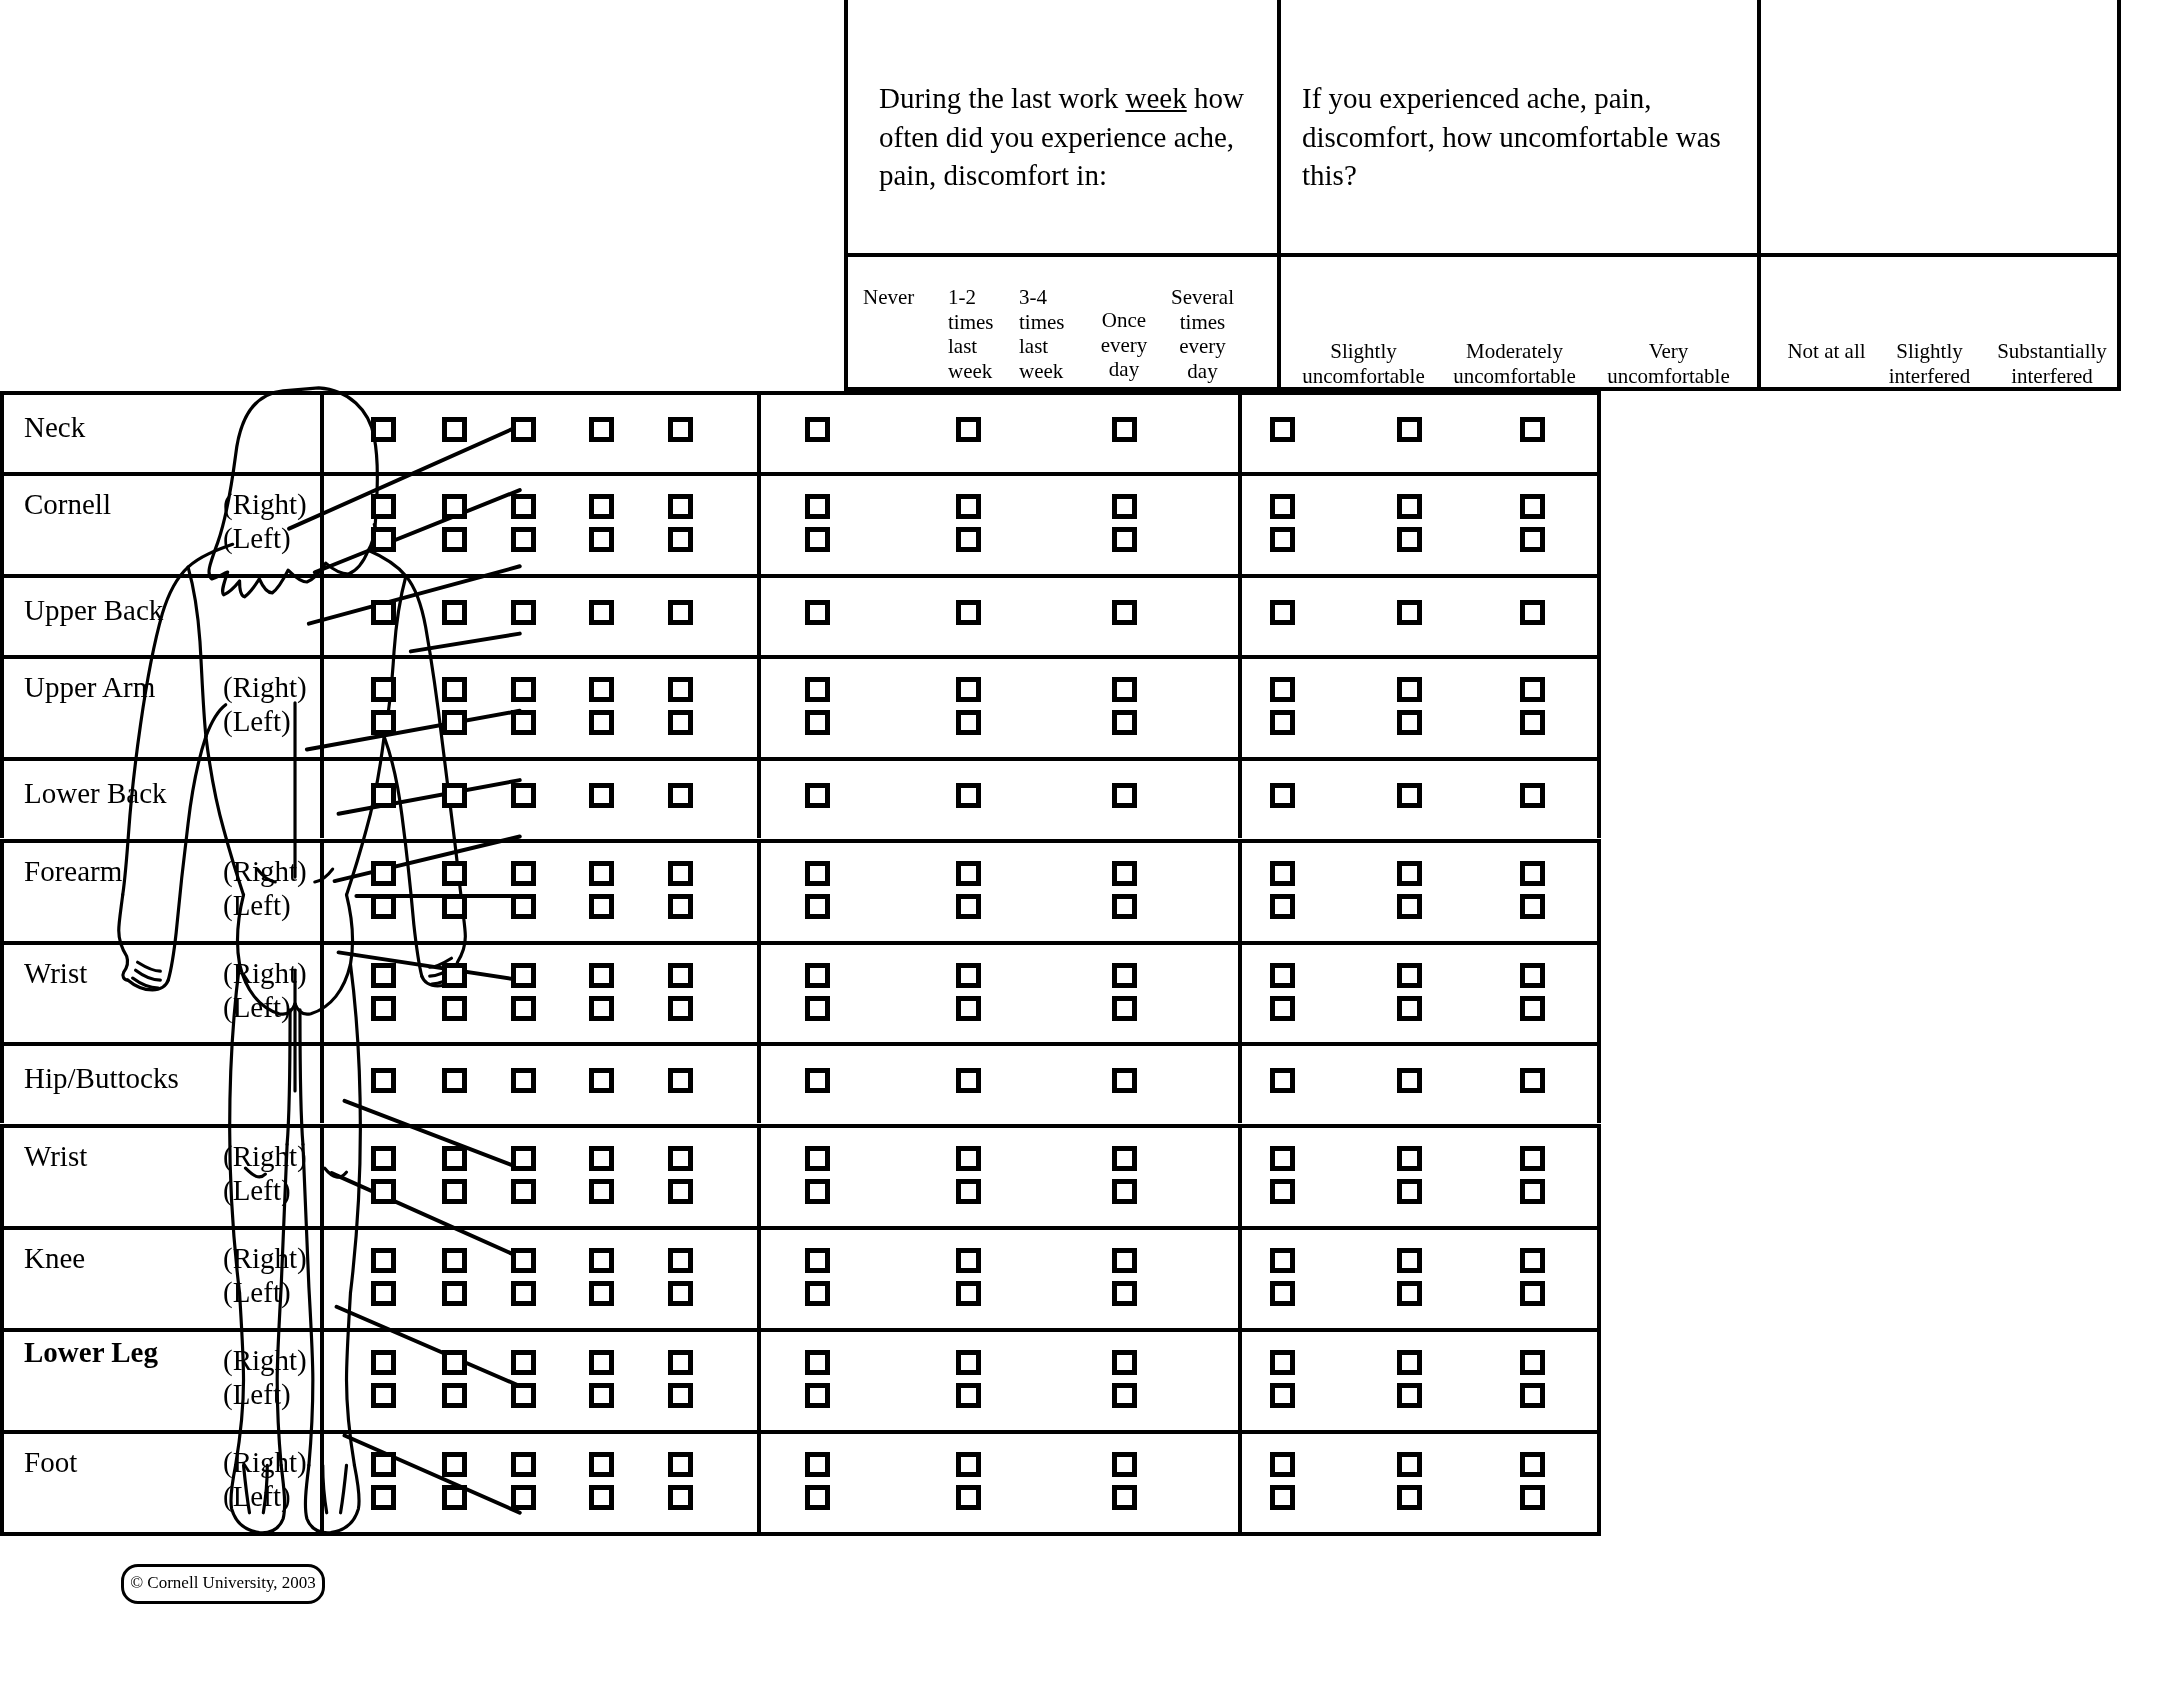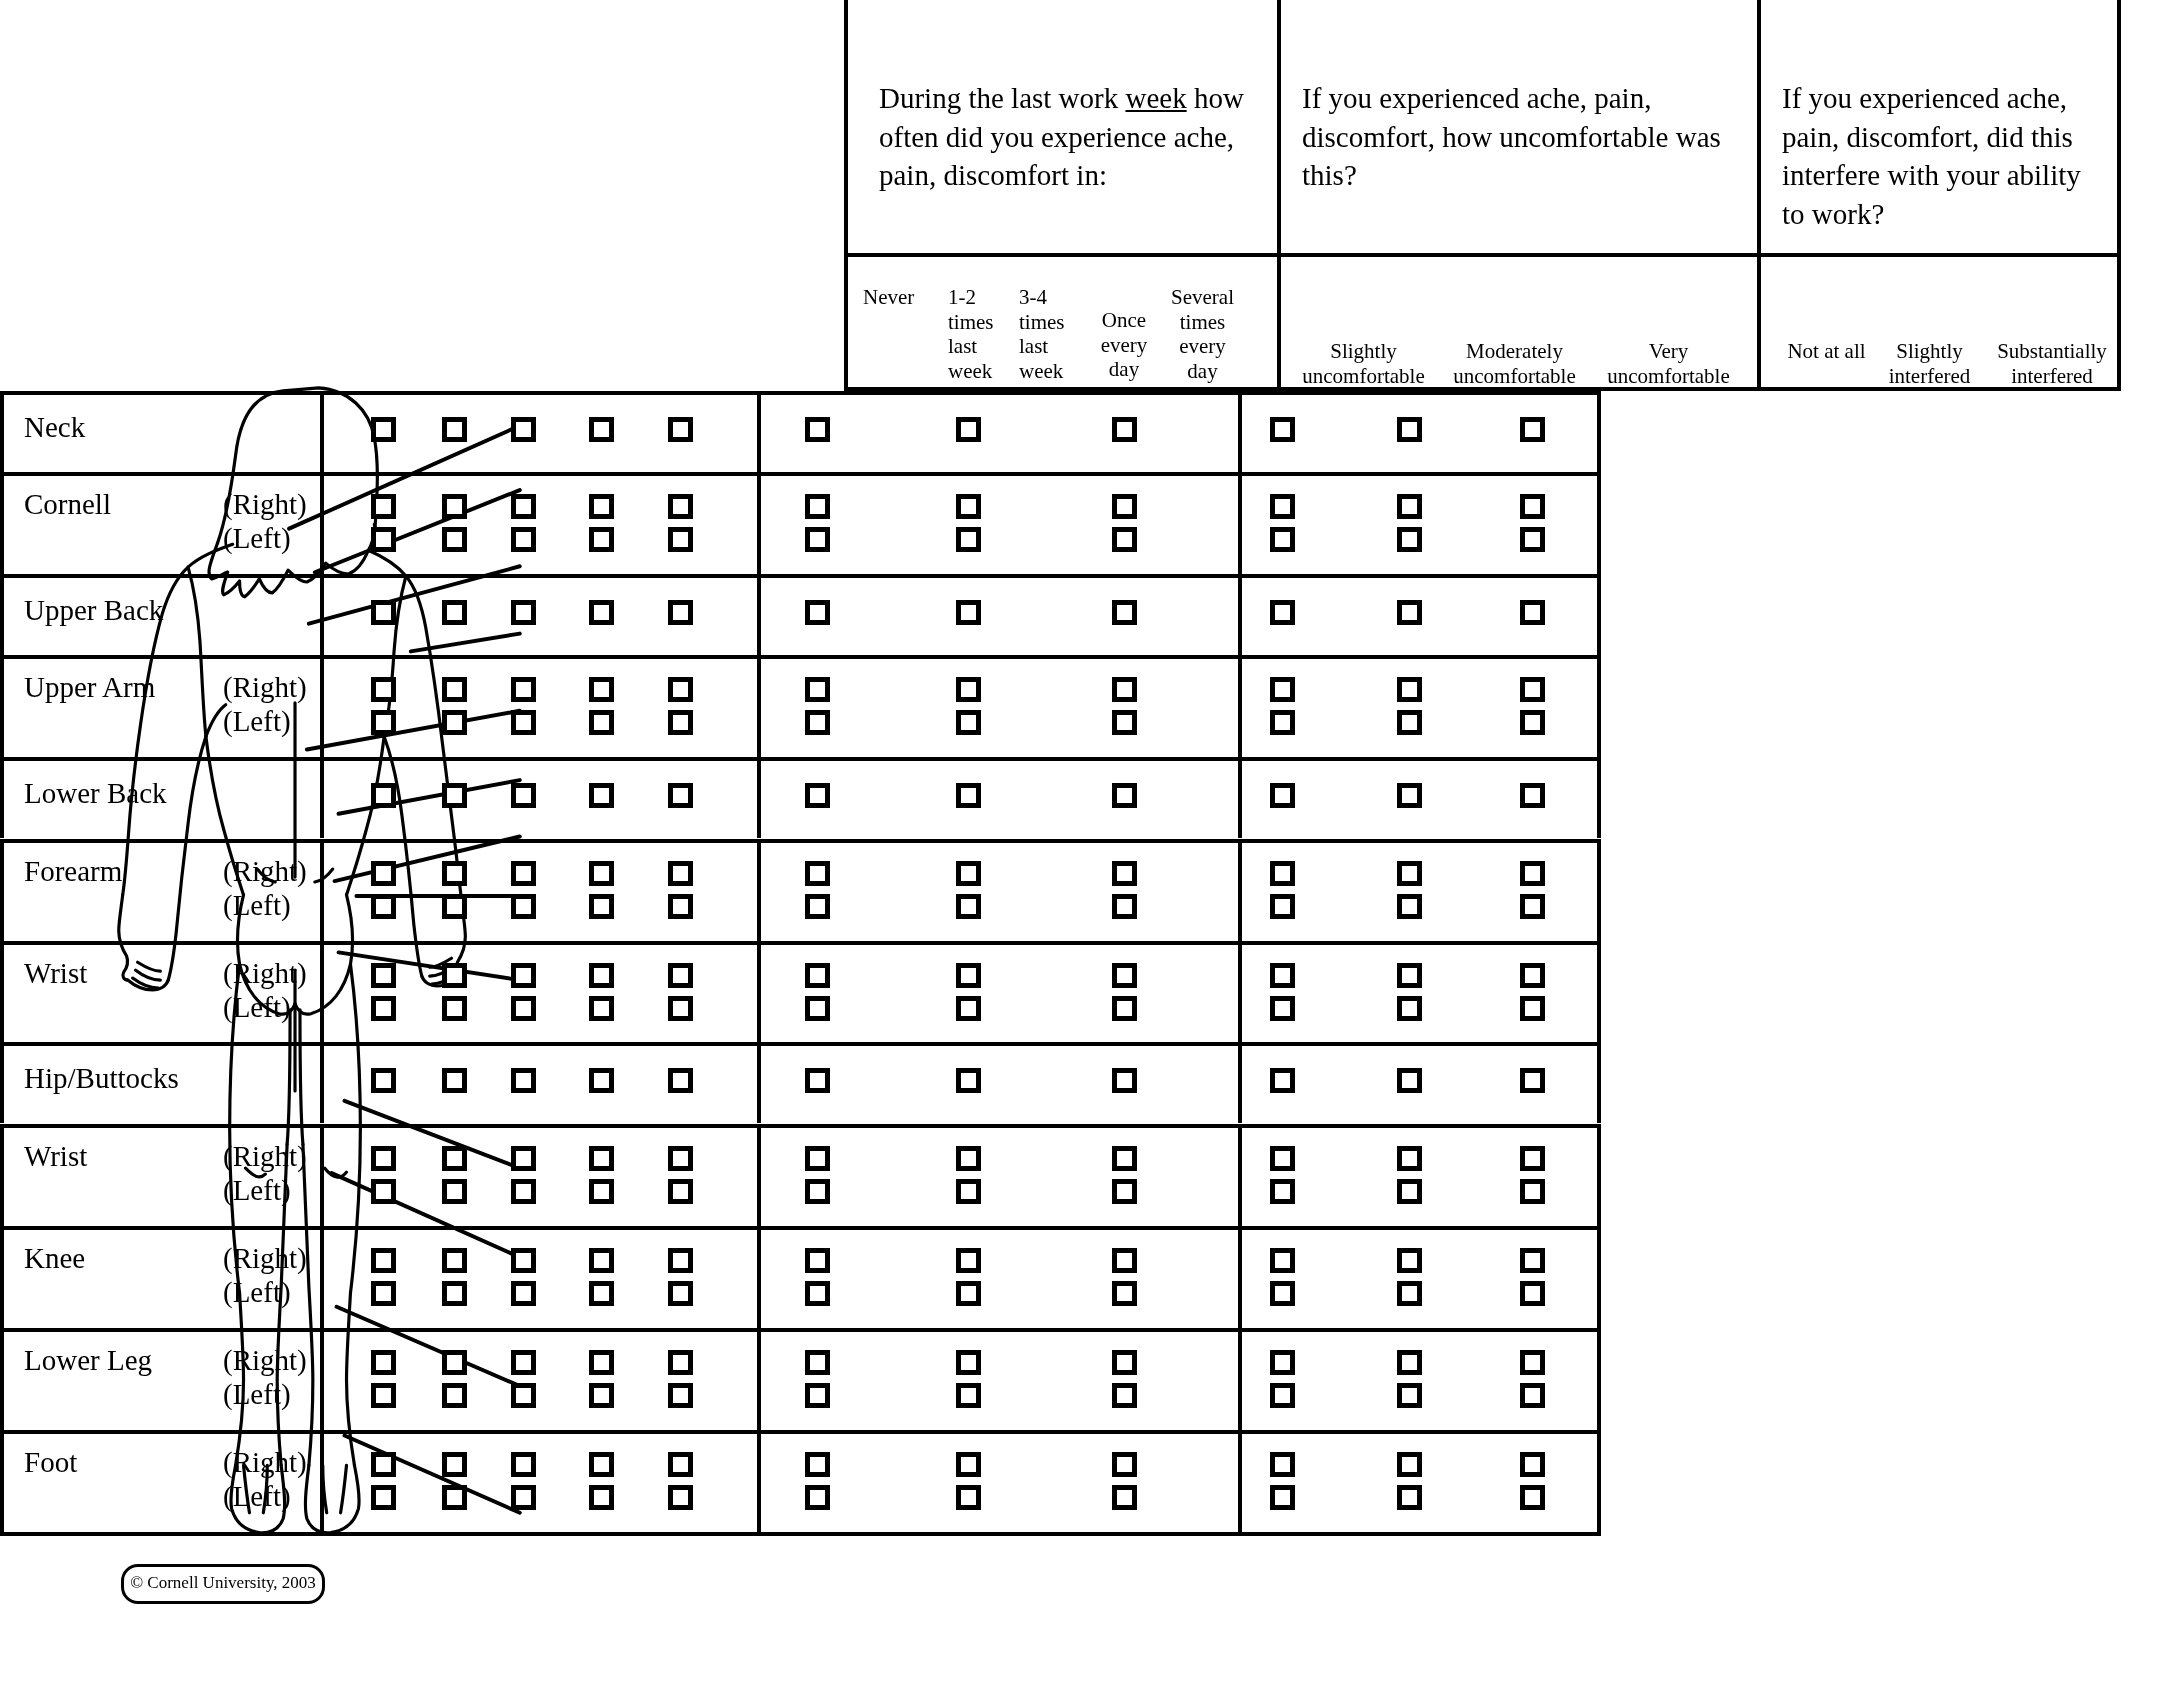--- a/index.html
+++ b/index.html
@@ -71,21 +71,20 @@
   <div class="vrule" style="left:1277px;top:0;height:391px;"></div>
   <div class="vrule" style="left:1757px;top:0;height:391px;"></div>
   <div class="vrule" style="left:2117px;top:0;height:391px;"></div>
   <div class="hrule" style="left:844px;top:253px;width:1277px;"></div>
   <div class="hrule" style="left:844px;top:387px;width:1277px;"></div>
 
   <div id="qhead1" class="qhead">
     <span>During the last work </span><u>week</u><span> how often did you experience ache, pain, discomfort in:</span>
   </div>
   <div id="qhead2" class="qhead">If you experienced ache, pain, discomfort, how uncomfortable was this?</div>
-  <div id="qhead3" class="qhead">If you experienced ache, pain, discomfort, did this interfere with your ability to work?</div>
 
   <div class="scale" style="left:863px;top:285px;width:79px;">
     <div>Never</div>
   </div>
   <div class="scale" style="left:948px;top:285px;width:69px;">
     <div>1-2</div>
     <div>times</div>
     <div>last</div>
     <div>week</div>
   </div>
@@ -511,21 +510,21 @@
         <div class="cb" title="Knee — Slightly interfered" style="left: 1397px; top: 55px;"></div>
         <div class="cb" title="Knee — Substantially interfered" style="left: 1520px; top: 22px;"></div>
         <div class="cb" title="Knee — Substantially interfered" style="left: 1520px; top: 55px;"></div>
       </div>
       <div class="trow" style="top: 1328px; height: 102px;">
         <div class="rowline" style="top: 0px;"></div>
         <div class="cellname"></div>
         <div class="grpdiv" style="left: 757px;"></div>
         <div class="grpdiv" style="left: 1238px;"></div>
         <div class="grpdiv" style="left: 1597px;"></div>
-        <div class="lbl" style="top: 16px;">Lower Leg</div>
+        <div class="lbl" style="top: 8px; font-weight: bold;">Lower Leg</div>
         <div class="side" style="top: 16px;">(Right)</div>
         <div class="side" style="top: 50px;">(Left)</div>
         <div class="cb" title="Lower Leg — Never" style="left: 371px; top: 22px;"></div>
         <div class="cb" title="Lower Leg — Never" style="left: 371px; top: 55px;"></div>
         <div class="cb" title="Lower Leg — 1-2 times last week" style="left: 442px; top: 22px;"></div>
         <div class="cb" title="Lower Leg — 1-2 times last week" style="left: 442px; top: 55px;"></div>
         <div class="cb" title="Lower Leg — 3-4 times last week" style="left: 511px; top: 22px;"></div>
         <div class="cb" title="Lower Leg — 3-4 times last week" style="left: 511px; top: 55px;"></div>
         <div class="cb" title="Lower Leg — Once every day" style="left: 589px; top: 22px;"></div>
         <div class="cb" title="Lower Leg — Once every day" style="left: 589px; top: 55px;"></div>

